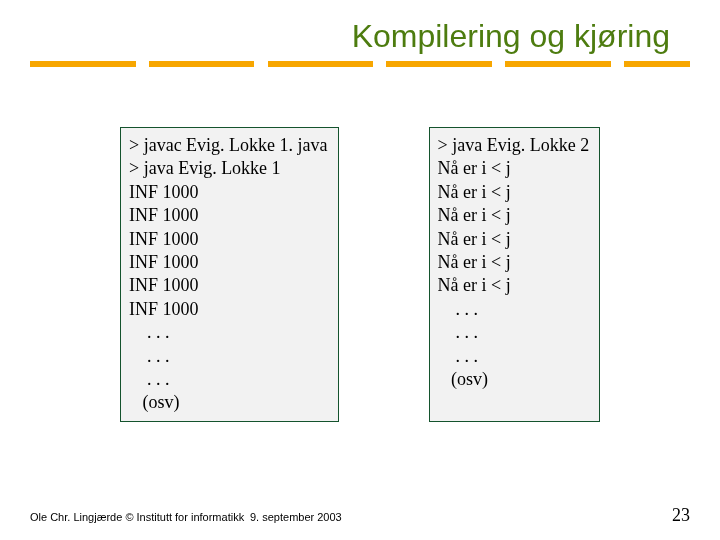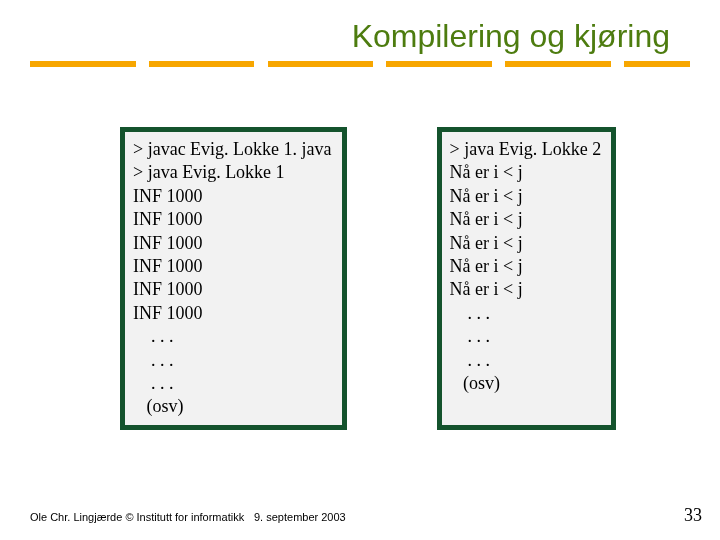--- a/index.html
+++ b/index.html
@@ -31,35 +31,35 @@
       #f7a600 72% 88%, #fff 88% 90%,
       #f7a600 90% 100%);
   }
   .content {
     display: flex;
     gap: 90px;
     margin: 60px 0 0 120px;
   }
   .box {
     background: #f2f2f2;
-    border: 5px solid #14532d;
+    border: 1px solid #14532d;
     padding: 6px 10px 6px 8px;
   }
   .box .line {
     font-family: "Times New Roman", Times, serif;
     font-size: 18px;
     line-height: 1.3;
     color: #000;
     white-space: pre;
   }
   .footer {
     position: absolute;
     bottom: 14px;
     left: 30px;
-    right: 18px;
+    right: 30px;
     display: flex;
     align-items: baseline;
     font-size: 11px;
     color: #000;
   }
   .footer-left { flex: 1; text-align: left; }
   .footer-center { flex: 1; }
   .footer-right { flex: 1; text-align: right; font-size: 18px; font-family: "Times New Roman", serif; }
 </style>
 </head>
@@ -94,14 +94,14 @@
       <div class="line">    . . .</div>
       <div class="line">    . . .</div>
       <div class="line">    . . .</div>
       <div class="line">   (osv)</div>
     </div>
 </div>
 
 <div class="footer">
   <div class="footer-left">Ole Chr. Lingjærde © Institutt for informatikk</div>
   <div class="footer-center">9. september 2003</div>
-  <div class="footer-right">33</div>
+  <div class="footer-right">23</div>
 </div>
 
 </body></html>

